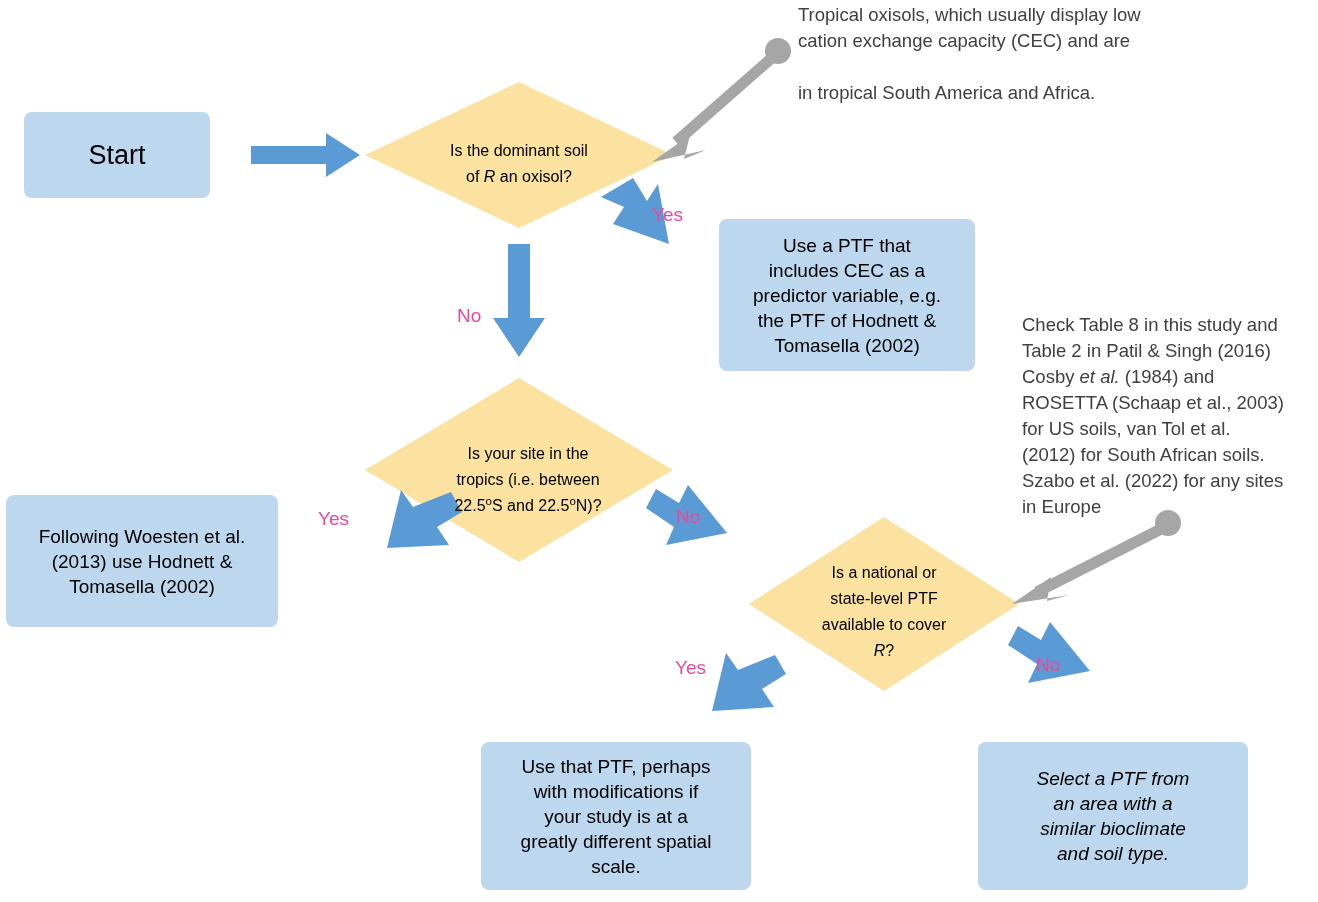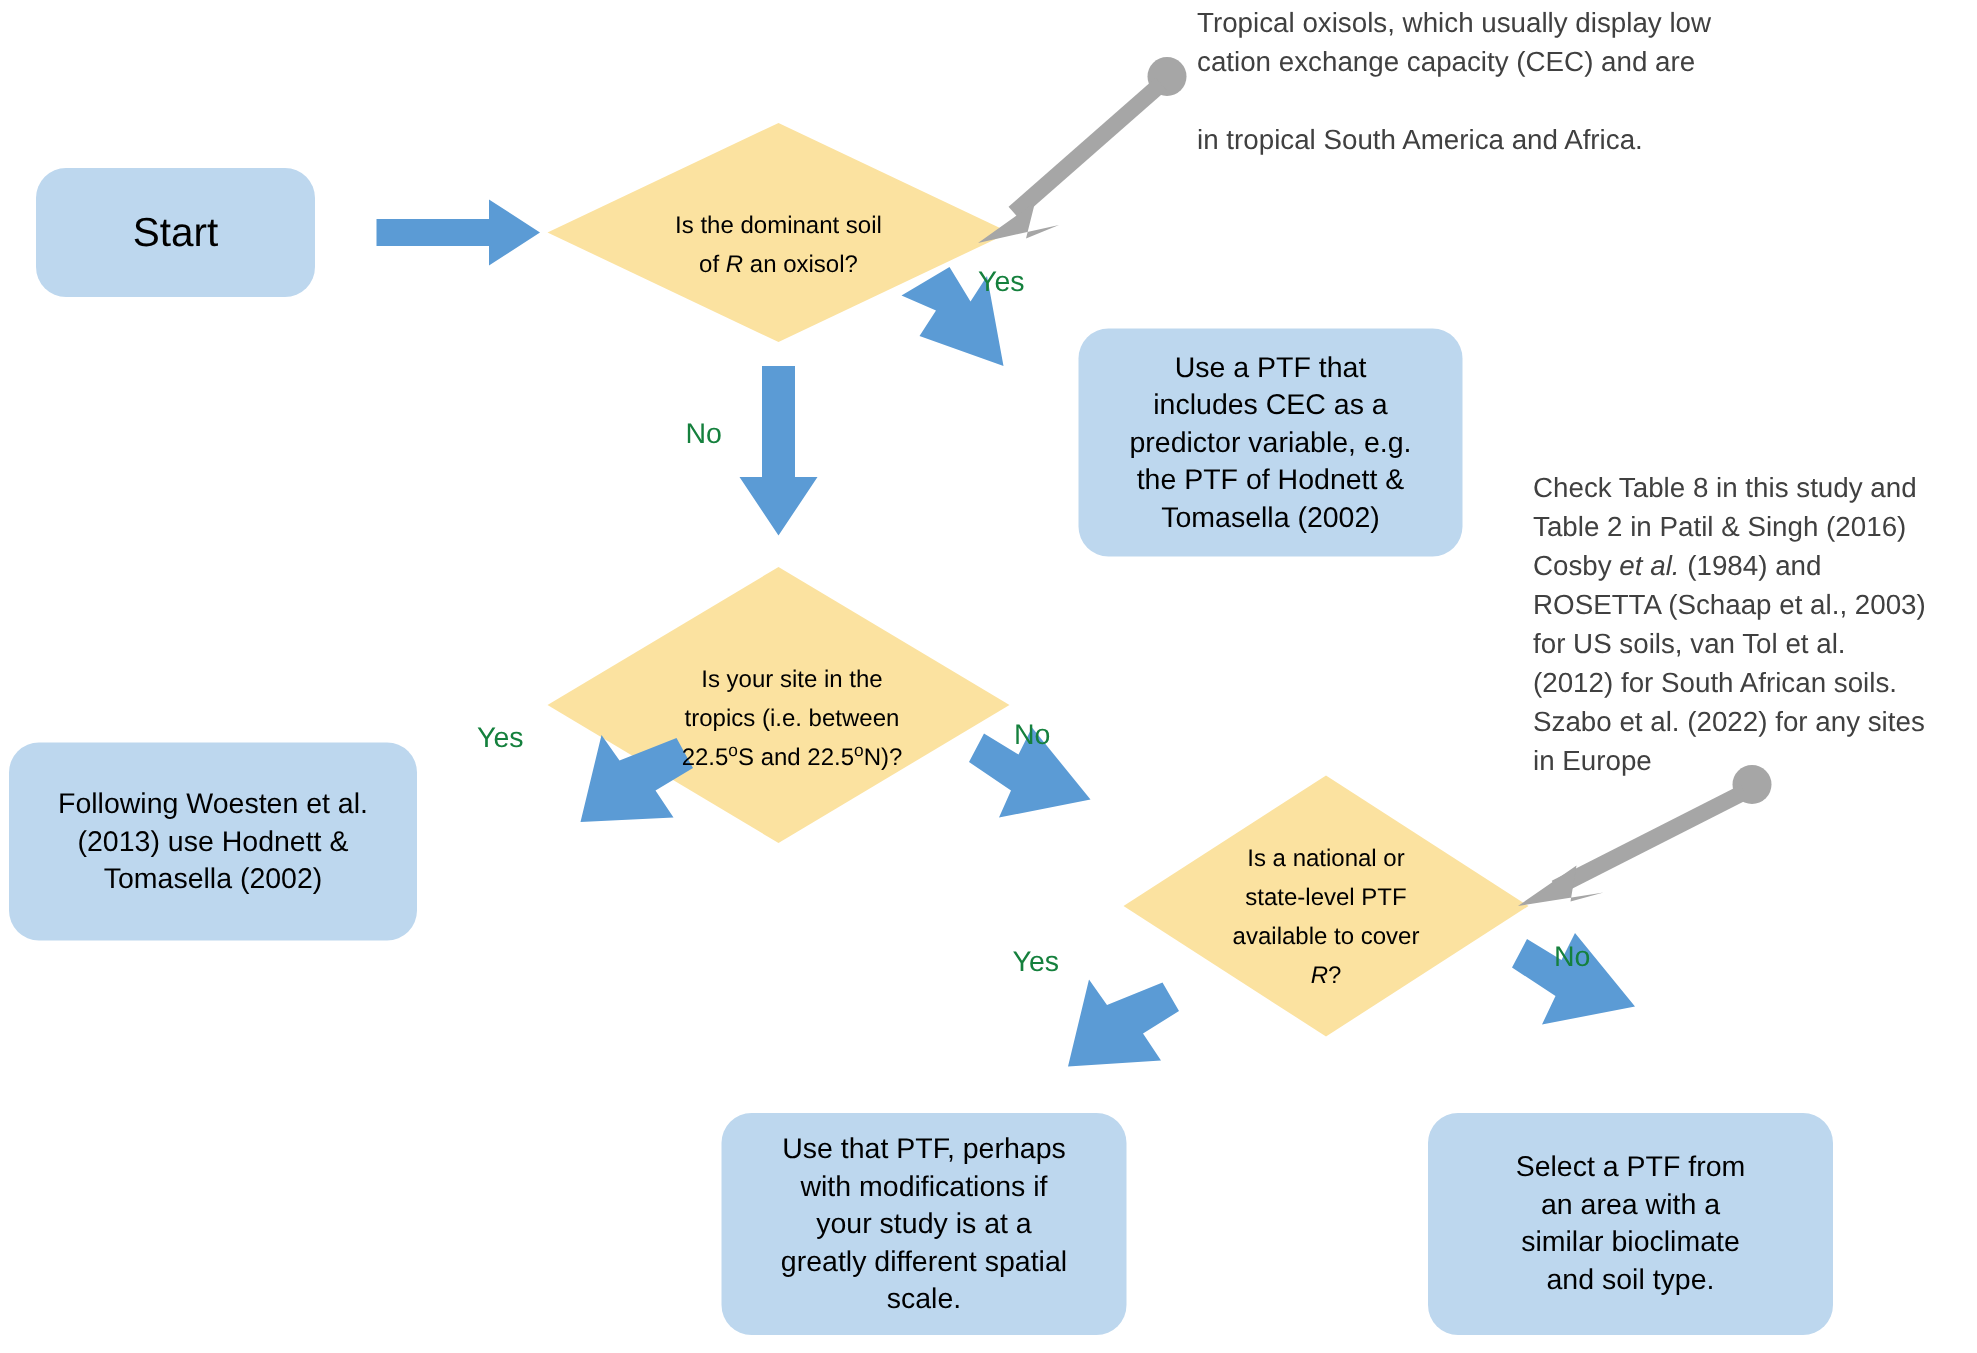--- a/index.html
+++ b/index.html
@@ -30,21 +30,21 @@
   .node {
     position: absolute;
     box-sizing: border-box;
     display: flex;
     align-items: center;
     justify-content: center;
     text-align: center;
   }
   .box {
     background: #bdd7ee;
-    border-radius: 20px;
+    border-radius: 8px;
   }
   .box .txt {
     font-size: 19px;
     line-height: 25px;
     padding: 0 10px;
   }
   .start-box .txt {
     font-size: 27px;
     line-height: 30px;
   }
@@ -56,22 +56,23 @@
     justify-content: center;
     text-align: center;
     font-size: 16px;
     line-height: 26px;
     pointer-events: none;
   }
   .edge-label {
     position: absolute;
     font-size: 19px;
     line-height: 22px;
-    color: #15803d;
+    color: #ec4899;
     white-space: nowrap;
+    margin-top: 26px;
   }
   .annot {
     position: absolute;
     font-size: 18.5px;
     line-height: 26px;
     color: #404040;
     text-align: left;
   }
   .annot i { font-style: italic; }
   .diamond-label i { font-style: italic; }
@@ -160,21 +161,21 @@
   <div class="node box" style="left:481px; top:742px; width:270px; height:148px;">
     <span class="txt">
       <span>Use that PTF, perhaps</span><br>
       <span>with modifications if</span><br>
       <span>your study is at a</span><br>
       <span>greatly different spatial</span><br>
       <span>scale.</span>
     </span>
   </div>
 
-  <div class="node box" style="left:952px; top:742px; width:270px; height:148px;">
+  <div class="node box" style="left:978px; top:742px; width:270px; height:148px;font-style:italic;">
     <span class="txt">
       <span>Select a PTF from</span><br>
       <span>an area with a</span><br>
       <span>similar bioclimate</span><br>
       <span>and soil type.</span>
     </span>
   </div>
 
   <div class="diamond-label" style="left:399px; top:120px; width:240px; height:70px;">
     <span>

